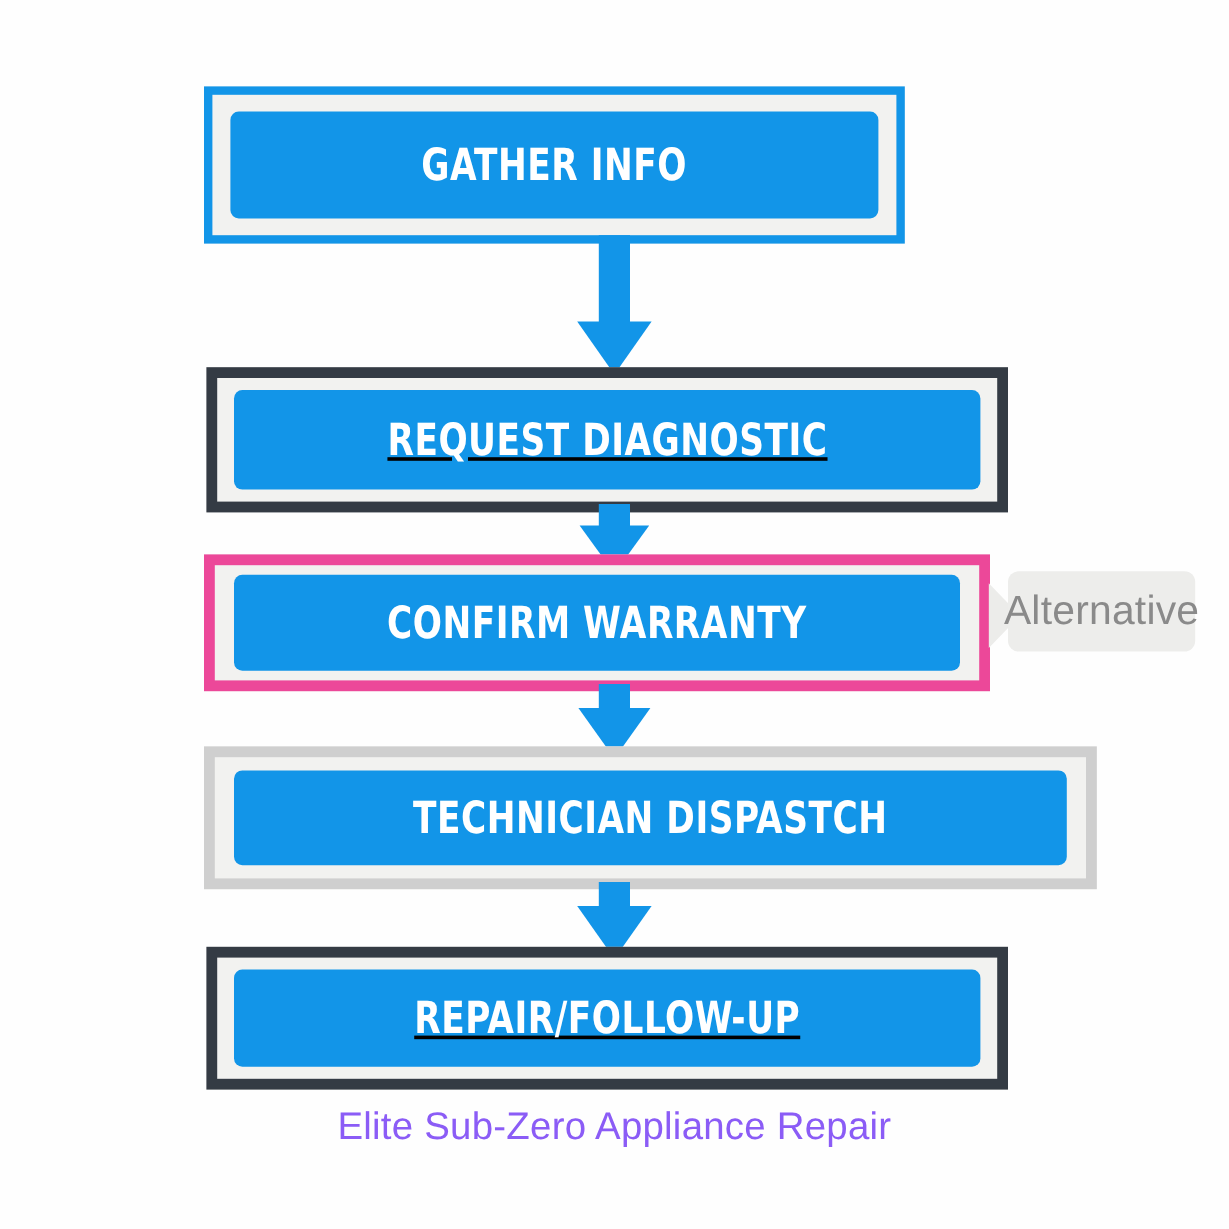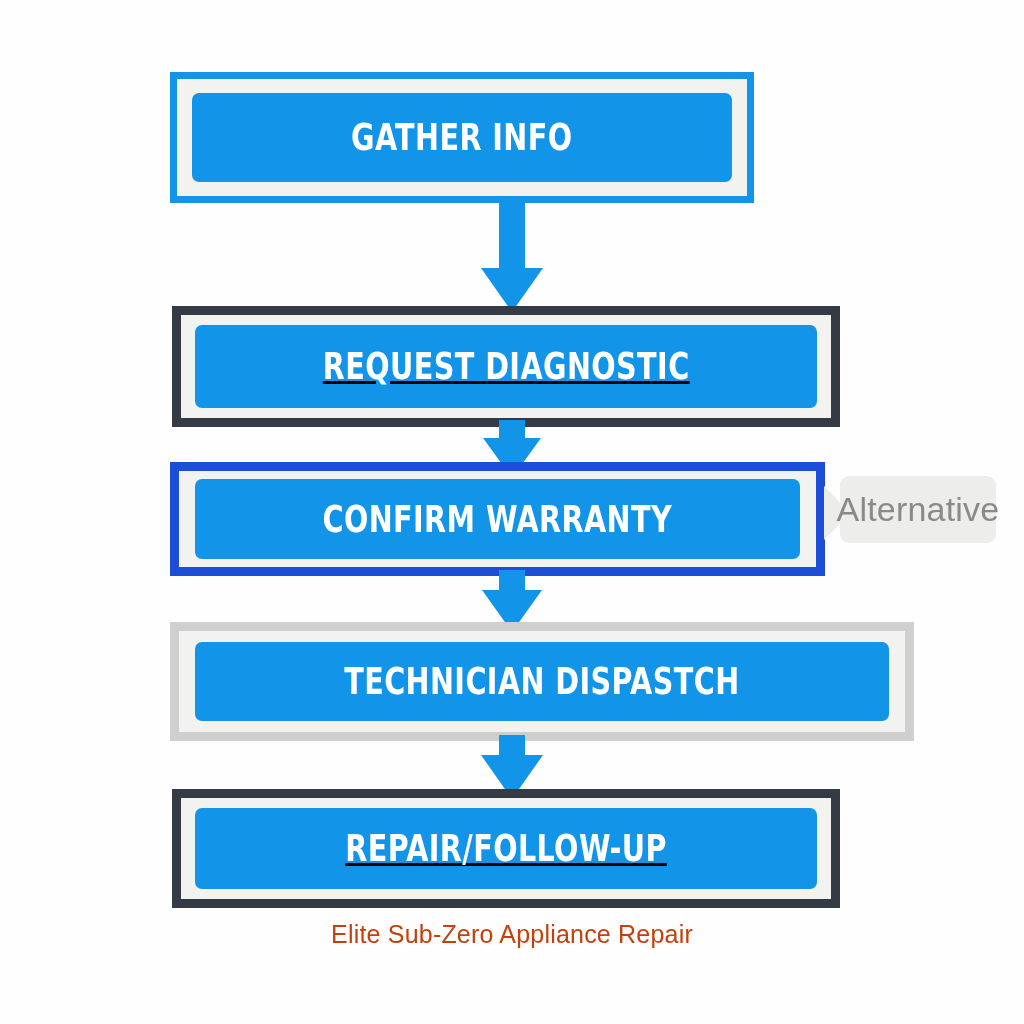--- a/index.html
+++ b/index.html
@@ -44,21 +44,21 @@
     letter-spacing: 0.5px;
     text-align: center;
     line-height: 1;
     transform: scaleX(0.86);
     white-space: nowrap;
   }
 
   
   .frame-blue   { border: 7px solid #1295e8; }
   .frame-dark   { border: 9px solid #343b44; }
-  .frame-light  { border: 9px solid #1d4ed8; padding-left: 31px; }
+  .frame-light  { border: 9px solid #ec4899; padding-left: 31px; }
   .frame-gray   { border: 9px solid #cfcfcf; }
 
   
   #node-1 { left: 170px; top: 72px;  width: 584px; height: 131px; }
   #node-1 .inner { left: 15px; right: 15px; top: 14px; bottom: 14px; }
 
   #node-2 { left: 172px; top: 306px; width: 668px; height: 121px; }
   #node-2 .inner { left: 14px; right: 14px; top: 10px; bottom: 10px; text-decoration: underline; }
 
   #node-3 { left: 170px; top: 462px; width: 655px; height: 114px; }
@@ -143,22 +143,22 @@
     white-space: nowrap;
   }
 
   
   #caption {
     position: absolute;
     left: 0;
     top: 920px;
     width: 1024px;
     text-align: center;
-    color: #c2410c;
-    font-size: 25px;
+    color: #8b5cf6;
+    font-size: 32px;
     font-family: "Liberation Sans", sans-serif;
     letter-spacing: 0.2px;
   }
 </style>
 </head>
 <body>
 
 <div id="canvas">
 
   <div class="node frame-blue" id="node-1">

